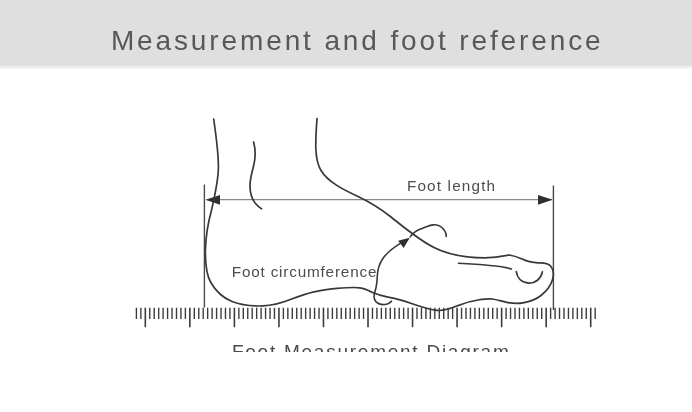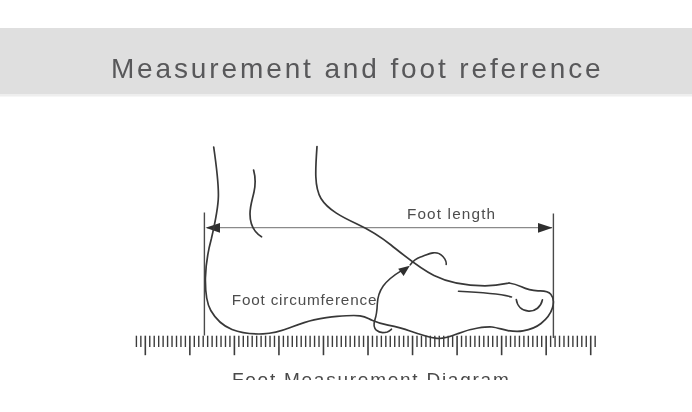--- a/index.html
+++ b/index.html
@@ -1,17 +1,17 @@
 <!DOCTYPE html>
 <html><head>
 <meta charset="utf-8">
 <style>
 html,body { margin:0; padding:0; background:#ffffff; }
 #page { position:relative; width:692px; height:352px; overflow:hidden; background:#ffffff;
-  font-family:"Liberation Sans", sans-serif;margin-top:28px; }
+  font-family:"Liberation Sans", sans-serif; }
 svg { position:absolute; left:0; top:0; }
 text { -webkit-font-smoothing:antialiased; }
 </style>
 </head>
 <body>
 <div id="page">
 <svg width="692" height="412" viewBox="0 0 692 412">
 
   <rect x="0" y="0" width="692" height="66" fill="#dfdfdf"></rect>
   <rect x="0" y="66" width="692" height="2.5" fill="#eeeeee"></rect>

